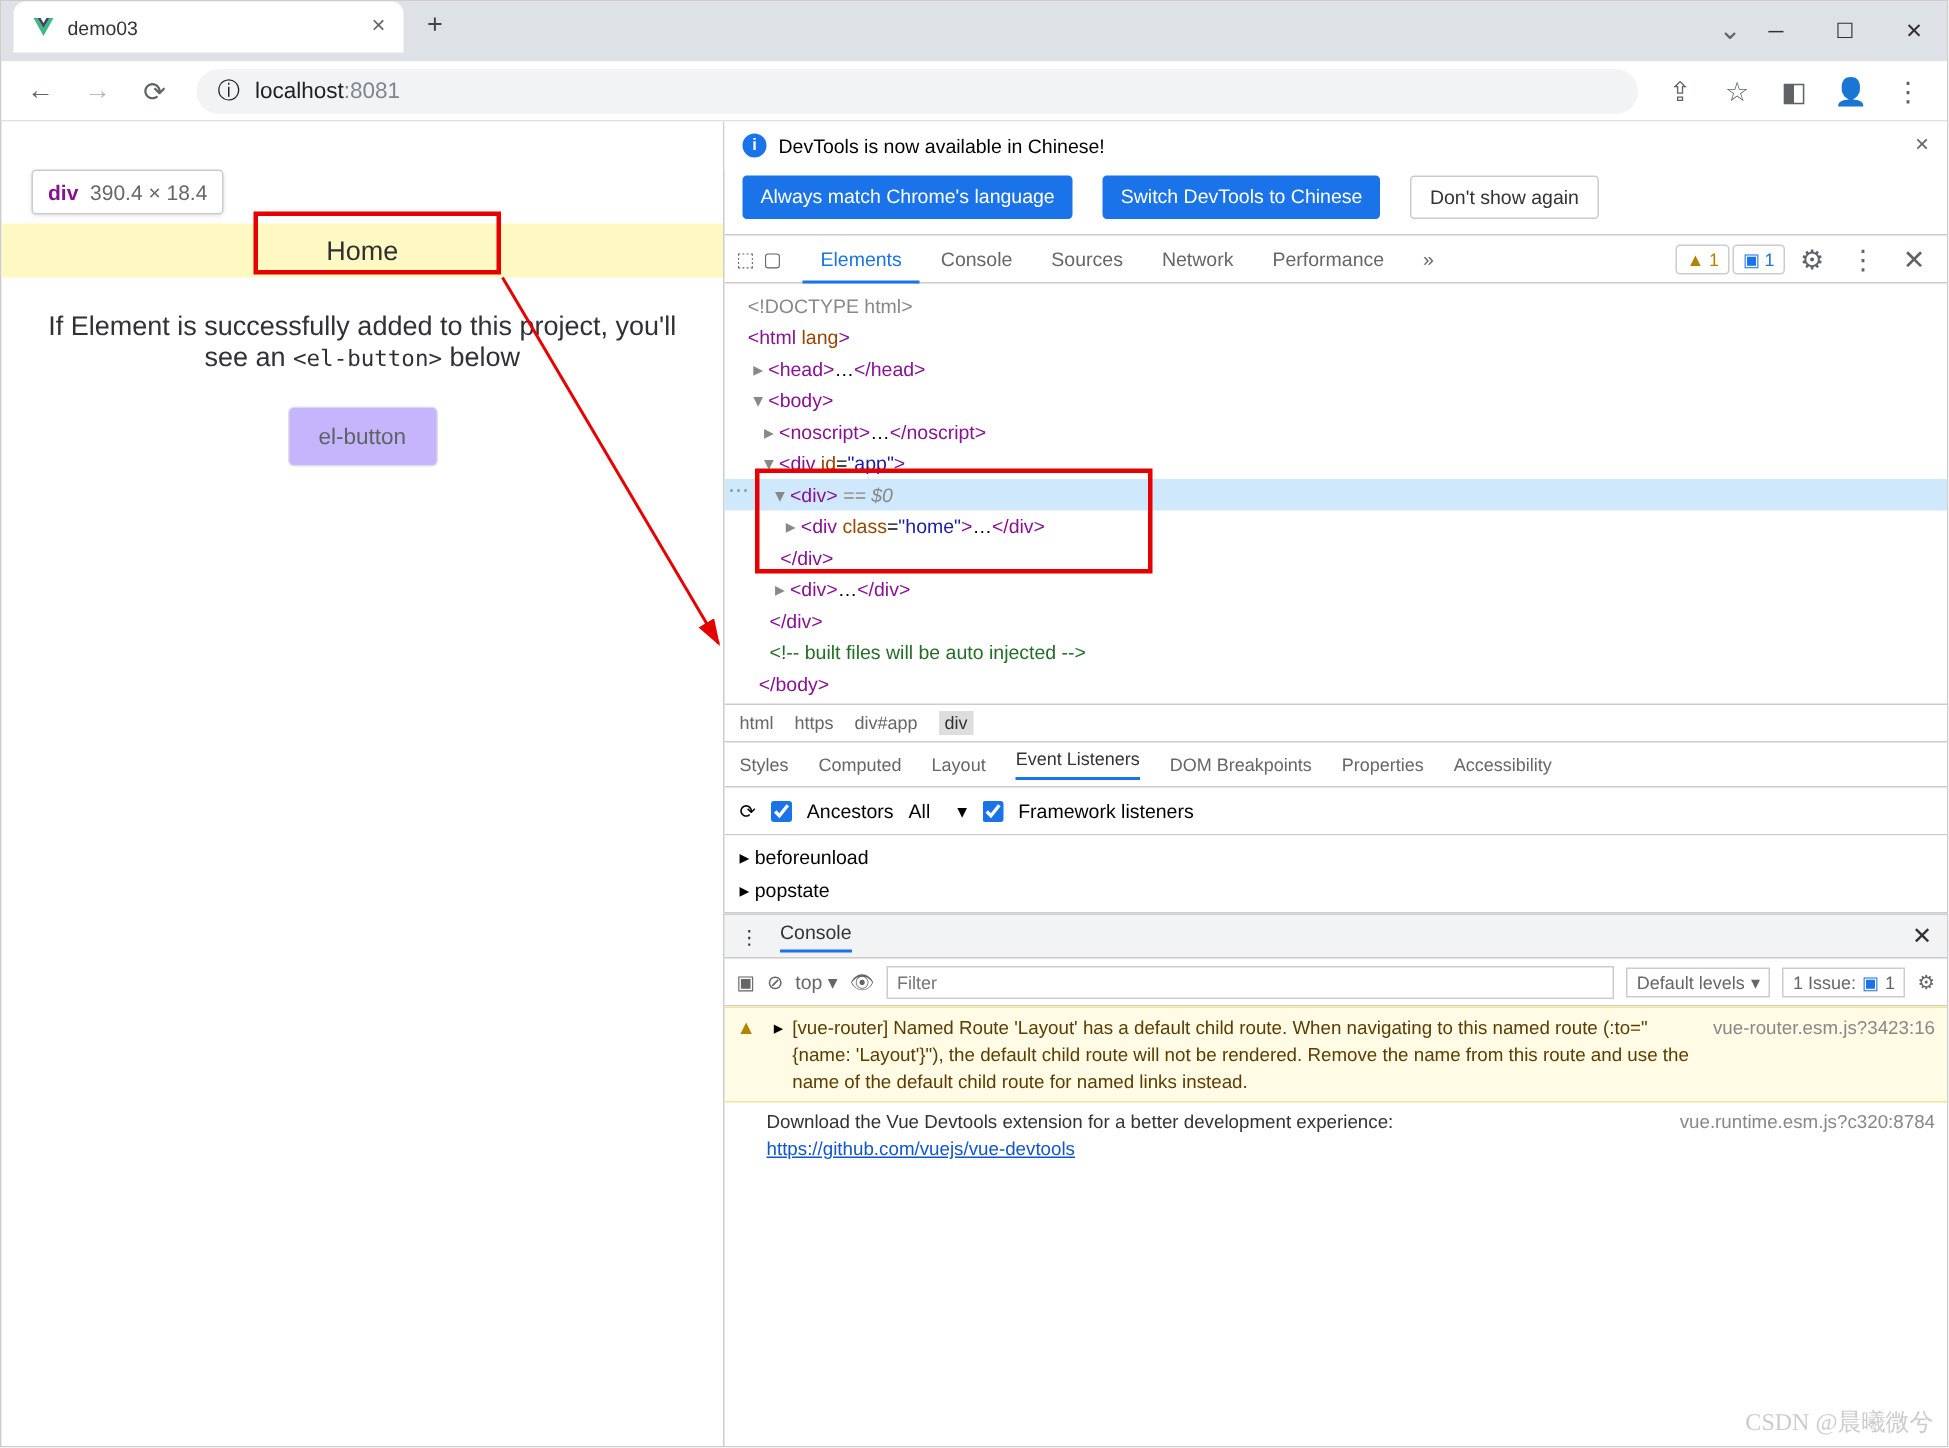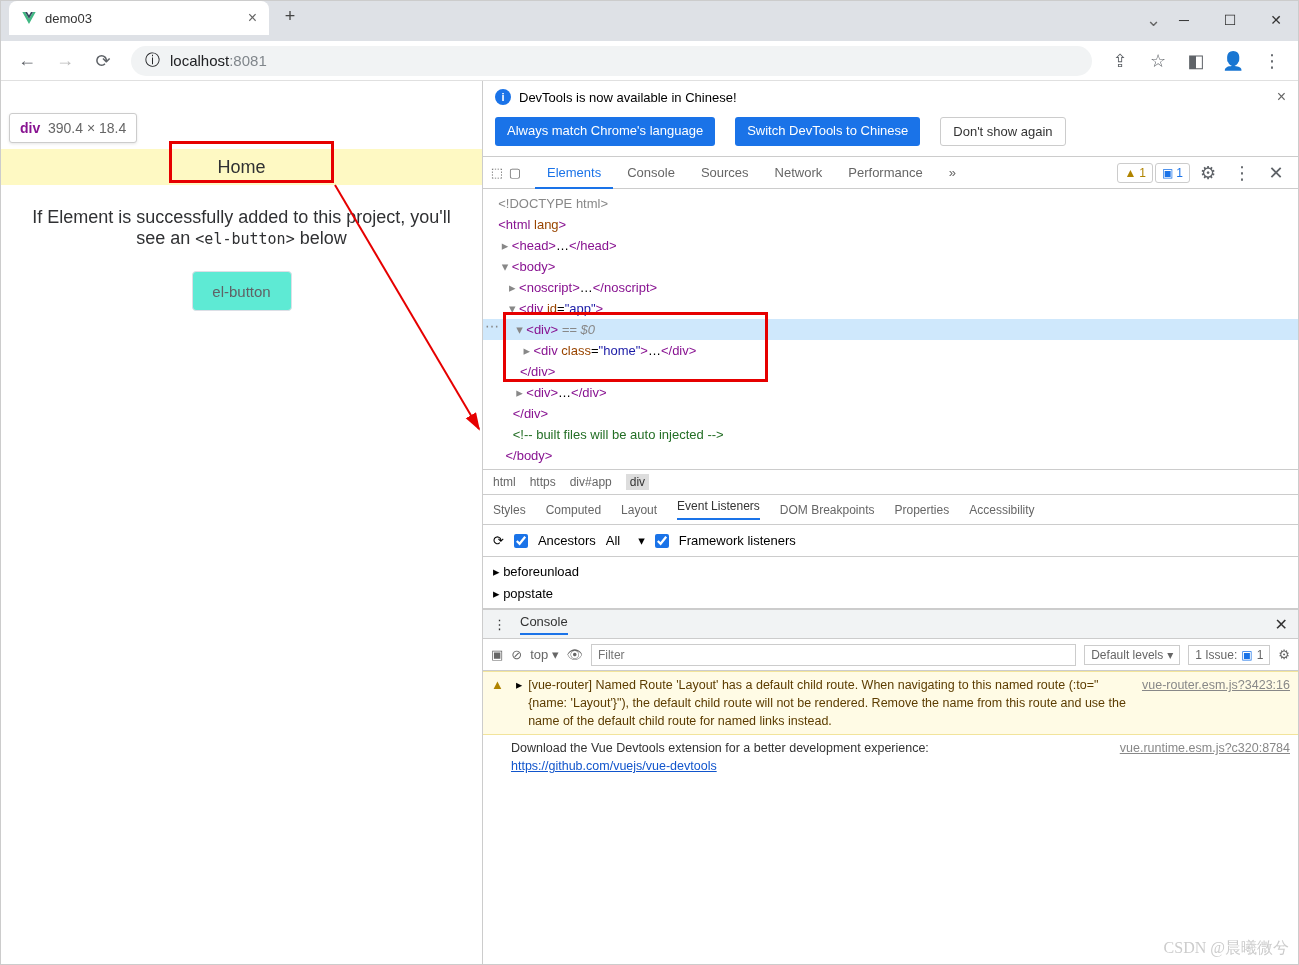--- a/index.html
+++ b/index.html
@@ -15,28 +15,28 @@
 .addrbar{height:40px;background:#fff;display:flex;align-items:center;padding:0 10px;gap:6px;border-bottom:1px solid #e0e0e0}
 .nav-btn{width:32px;height:32px;display:flex;align-items:center;justify-content:center;color:#5f6368;font-size:18px;border-radius:50%}
 .nav-btn.disabled{color:#bbb}
 .url-field{flex:1;height:30px;background:#f1f3f4;border-radius:15px;display:flex;align-items:center;padding:0 14px;gap:10px;font-size:15px;color:#202124;margin:0 6px}
 .url-field .host{color:#202124}
 .url-field .port{color:#80868b}
 .right-icons{display:flex;gap:6px;align-items:center}
 .icon-btn{width:32px;height:32px;display:flex;align-items:center;justify-content:center;color:#5f6368;font-size:18px}
 .content{flex:1;display:flex;overflow:hidden}
 .page{width:482px;position:relative;background:#fff;border-right:1px solid #ccc}
-.tooltip{position:absolute;left:8px;top:32px;background:#fff;border:1px solid #ccc;border-radius:3px;padding:6px 10px;font-size:14px;box-shadow:0 1px 3px rgba(0,0,0,.1)}
+.tooltip{position:absolute;left:20px;top:32px;background:#fff;border:1px solid #ccc;border-radius:3px;padding:6px 10px;font-size:14px;box-shadow:0 1px 3px rgba(0,0,0,.1)}
 .tooltip .tag{color:#881391;font-weight:600}
 .tooltip .dims{color:#666}
 .home-bar{margin-top:68px;height:36px;background:#fef9c3;text-align:center;line-height:36px;font-size:18px;color:#303133}
 .home-box{position:absolute;left:168px;top:60px;width:165px;height:42px;border:3px solid #e60000}
 .desc{margin-top:22px;text-align:center;font-size:18px;color:#303133;padding:0 6px}
 .desc code{font-family:Consolas,monospace;font-size:15px}
-.el-btn{margin:22px auto 0;display:block;width:100px;height:40px;border:1px solid #dcdfe6;border-radius:4px;background:#5eead4;font-size:15px;color:#606266;cursor:pointer}
+.el-btn{margin:22px auto 0;display:block;width:100px;height:40px;border:1px solid #dcdfe6;border-radius:4px;background:#c4b5fd;font-size:15px;color:#606266;cursor:pointer}
 .devtools{flex:1;display:flex;flex-direction:column;background:#fff;font-size:13px}
 .dt-banner{background:#fff;padding:8px 12px;display:flex;align-items:center;gap:8px;position:relative}
 .info-ico{width:16px;height:16px;border-radius:50%;background:#1a73e8;color:#fff;display:flex;align-items:center;justify-content:center;font-size:11px;font-weight:bold}
 .dt-banner-close{position:absolute;right:12px;font-size:16px;color:#666;cursor:pointer}
 .dt-buttons{padding:4px 12px 10px;display:flex;gap:20px;border-bottom:1px solid #ccc}
 .dt-btn{padding:6px 12px;border-radius:3px;font-size:13px;cursor:pointer}
 .dt-btn.primary{background:#1a73e8;color:#fff}
 .dt-btn.secondary{background:#fff;border:1px solid #ccc;color:#333}
 .dt-tabs{height:32px;display:flex;align-items:center;border-bottom:1px solid #ccc;padding:0 6px;gap:2px;color:#666}
 .dt-tab{padding:0 12px;height:32px;line-height:32px;cursor:pointer;font-size:13px}
@@ -67,21 +67,21 @@
 .console-header{height:30px;display:flex;align-items:center;padding:0 10px;gap:14px;background:#f1f3f4;border-top:1px solid #ccc;border-bottom:1px solid #ccc;font-size:13px;color:#333}
 .console-header .close{margin-left:auto;font-size:16px}
 .console-toolbar{height:32px;display:flex;align-items:center;padding:0 8px;gap:8px;border-bottom:1px solid #ccc;font-size:13px;color:#666}
 .console-toolbar input{flex:1;height:22px;border:1px solid #ccc;padding:0 6px;font-size:12px}
 .console-toolbar .levels,.console-toolbar .issue{border:1px solid #ccc;padding:2px 6px;font-size:12px;display:flex;align-items:center;gap:4px}
 .console-body{flex:0 0 auto;background:#fff;font-family:Consolas,monospace;font-size:12.5px;line-height:18px}
 .console-msg{display:flex;padding:4px 8px;gap:6px}
 .console-msg.warn{background:#fffbe5;border-top:1px solid #f2e49b;border-bottom:1px solid #f2e49b}
 .warn-ico{color:#b08400;font-size:13px}
 .console-msg .txt{flex:1;color:#5c3c00;word-break:break-word}
-.console-msg .src{color:#888;text-decoration:underline;white-space:nowrap}
+.console-msg .src{color:#888;white-space:nowrap}
 .console-msg.info .txt{color:#333}
 .watermark{position:absolute;right:10px;bottom:6px;color:#ccc;font-size:16px;font-family:SimSun}
 svg.arrow{position:absolute;left:330px;top:100px;pointer-events:none}
 .vue-logo{width:16px;height:16px}
 .tb-ico{width:16px;height:16px;display:inline-flex;align-items:center;justify-content:center}
 </style>
 </head>
 <body>
 
 <div class="window">

